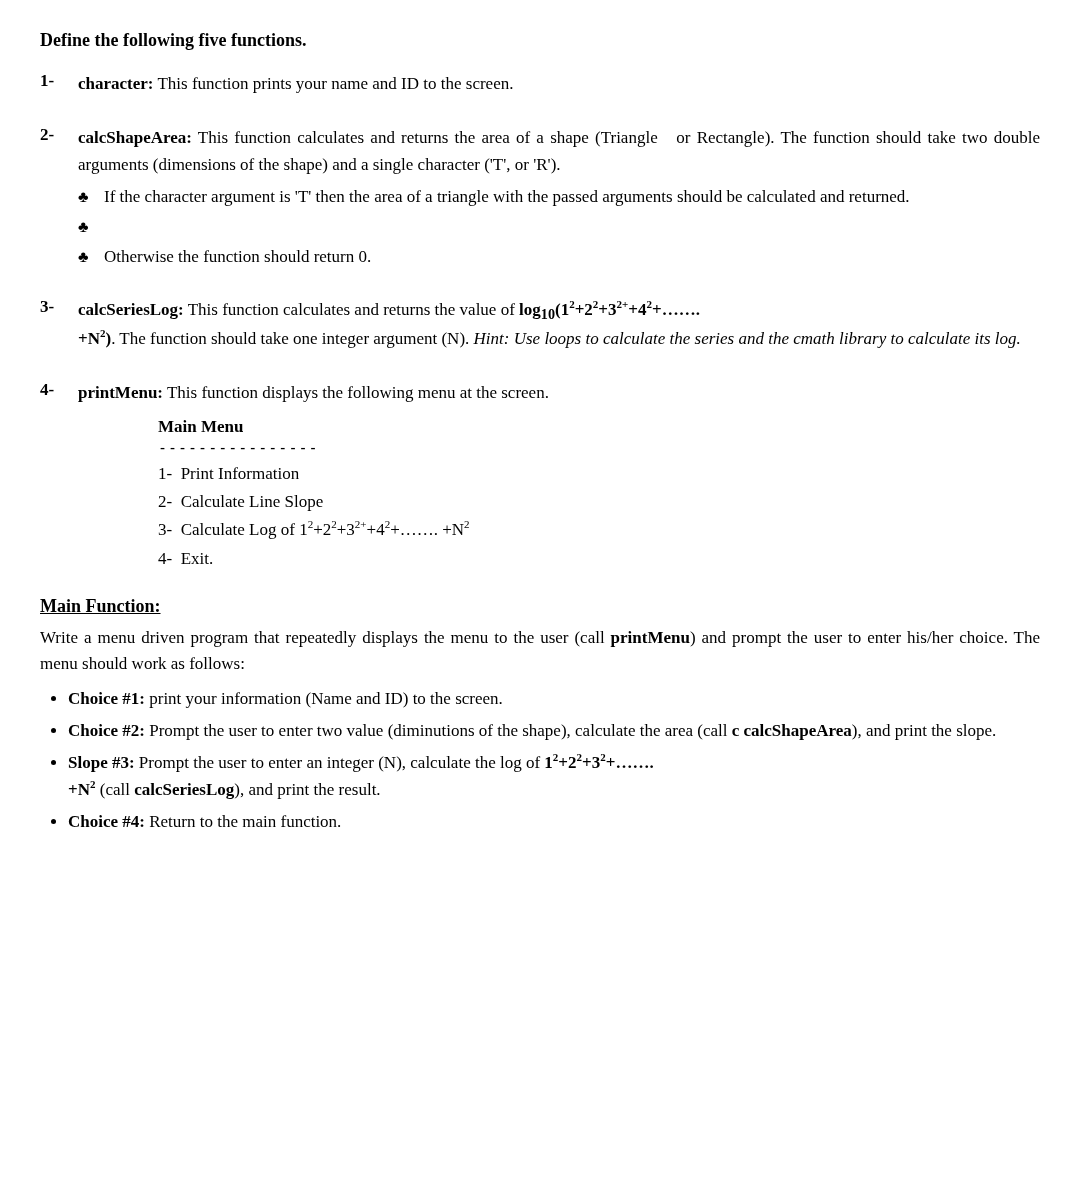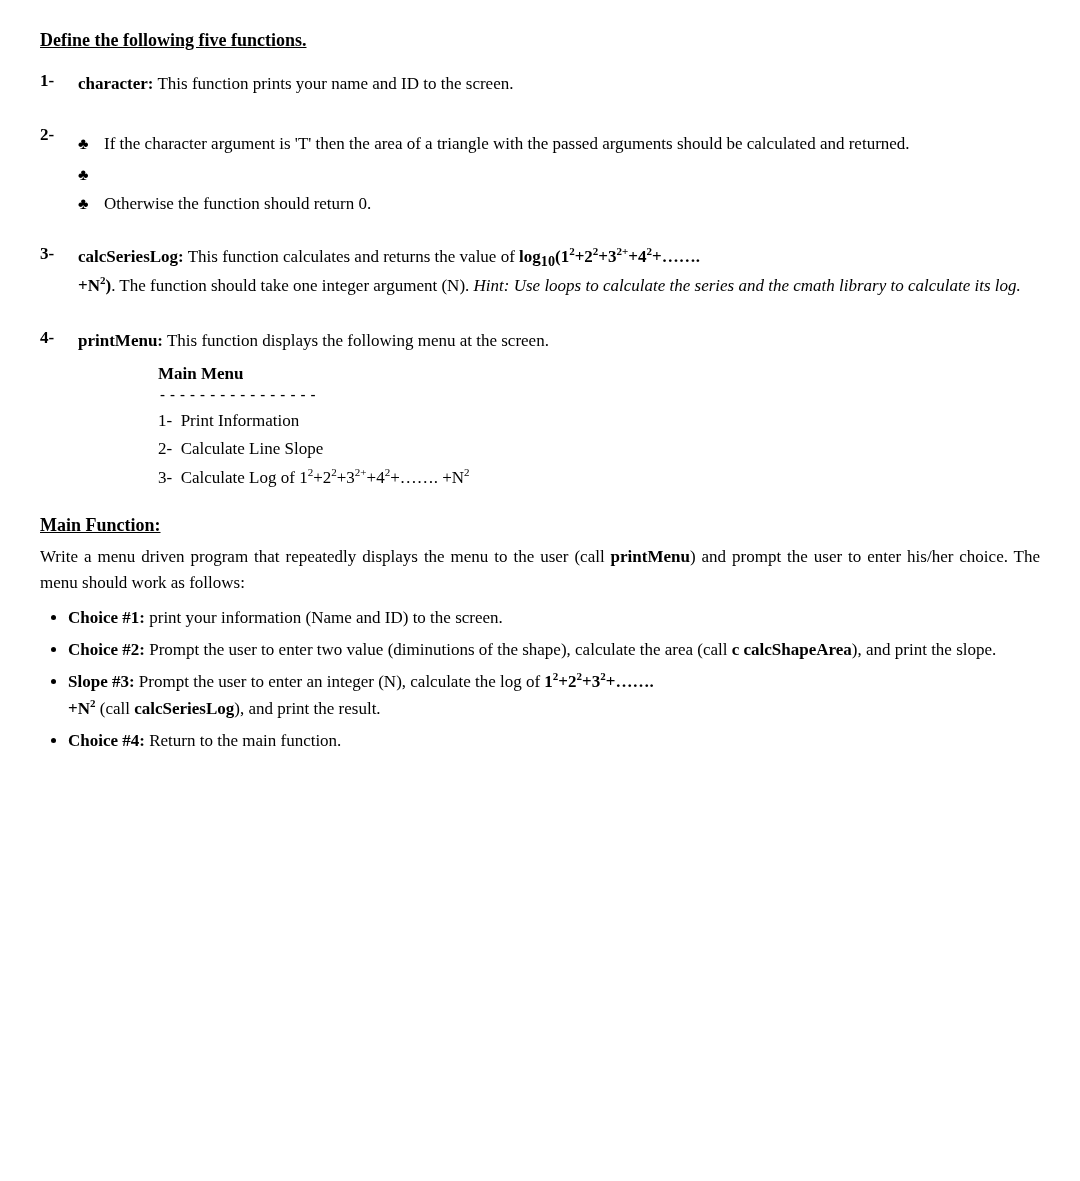--- a/index.html
+++ b/index.html
@@ -11,21 +11,20 @@
       background: #ffffff;
       font-family: "Times New Roman", Times, serif;
       font-size: 17px;
       color: #000000;
       padding: 30px 40px;
       width: 1080px;
       min-height: 1181px;
     }
     .main-title {
       font-weight: bold;
-      text-decoration: underline;
       margin-bottom: 20px;
       font-size: 18px;
     }
     .section {
       margin-bottom: 22px;
     }
     .section-row {
       display: flex;
       align-items: flex-start;
       gap: 0;
@@ -124,20 +123,24 @@
         <span>This function prints your name and ID to the screen.</span>
       </p>
     </div>
   </div>
 </div>
 
 <div class="section">
   <div class="section-row">
     <span class="section-num bold">2-</span>
     <div class="section-content">
+      <p>
+        <span class="bold">calcShapeArea:</span>
+        This function calculates and returns the area of a shape (Triangle &nbsp; or Rectangle). The function should take two double arguments (dimensions of the shape) and a single character ('T', or 'R').
+      </p>
       <ul class="bullet-list">
         <li>
           <span class="club">♣</span>
           <span>If the character argument is 'T' then the area of a triangle with the passed arguments should be calculated and returned.</span>
         </li>
         <li>
           <span class="club">♣</span>
         </li>
         <li>
           <span class="club">♣</span>
@@ -169,20 +172,21 @@
         <span class="bold">printMenu:</span>
         <span>This function displays the following menu at the screen.</span>
       </p>
       <div class="menu-box">
         <div class="menu-title">Main Menu</div>
         <div class="menu-divider">----------------</div>
         <ul class="menu-items">
           <li>1-&nbsp; Print Information</li>
           <li>2-&nbsp; Calculate Line Slope</li>
           <li>3-&nbsp; Calculate Log of 1<sup>2</sup>+2<sup>2</sup>+3<sup>2+</sup>+4<sup>2</sup>+……. +N<sup>2</sup></li>
+          <li>4-&nbsp; Exit.</li>
         </ul>
       </div>
     </div>
   </div>
 </div>
 
 <div class="section">
   <div class="section-header">Main Function:</div>
   <p style="line-height:1.55; text-align:justify; margin-bottom:8px;">
     Write a menu driven program that repeatedly displays the menu to the user (call <strong>printMenu</strong>) and prompt the user to enter his/her choice. The menu should work as follows:

